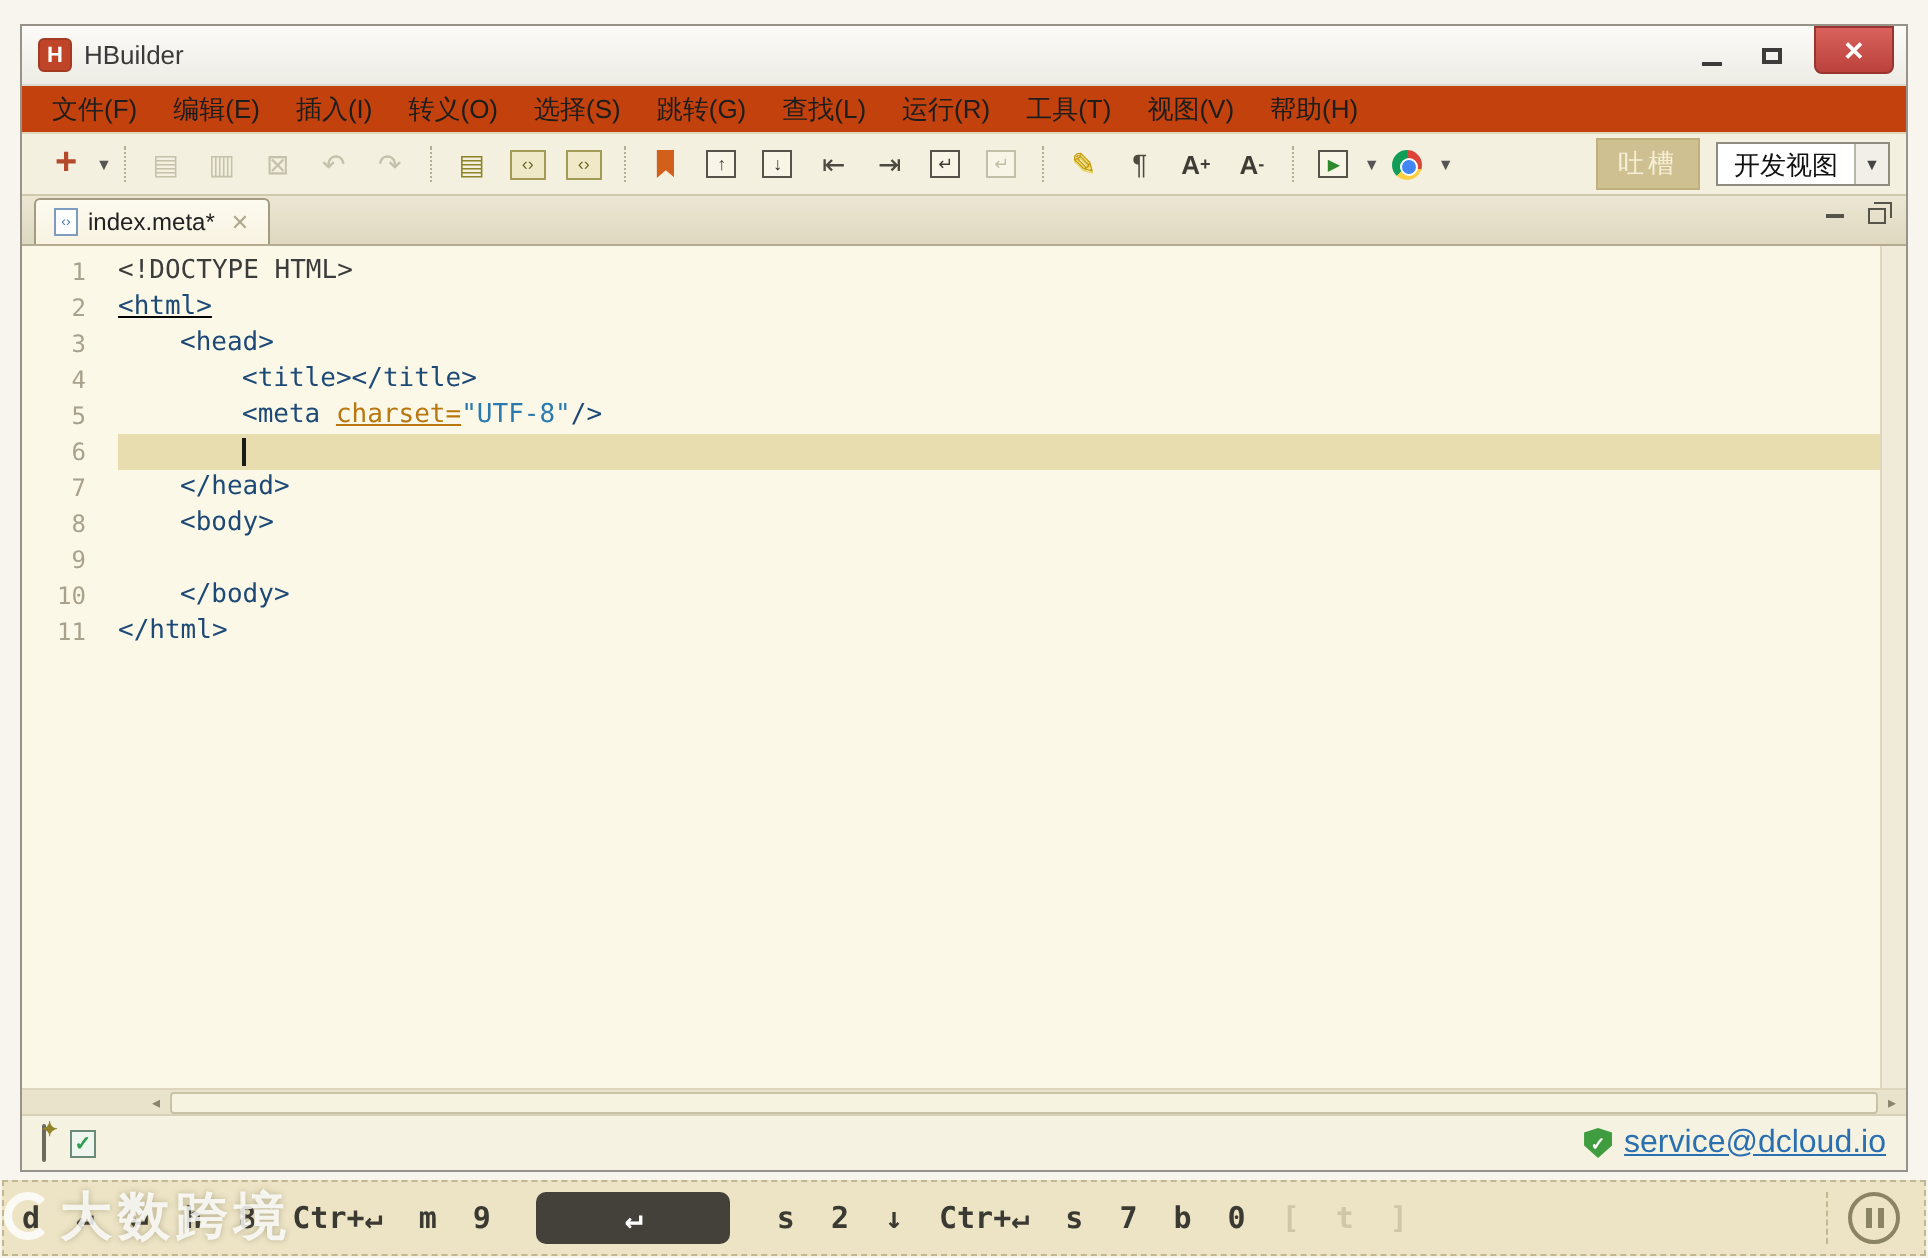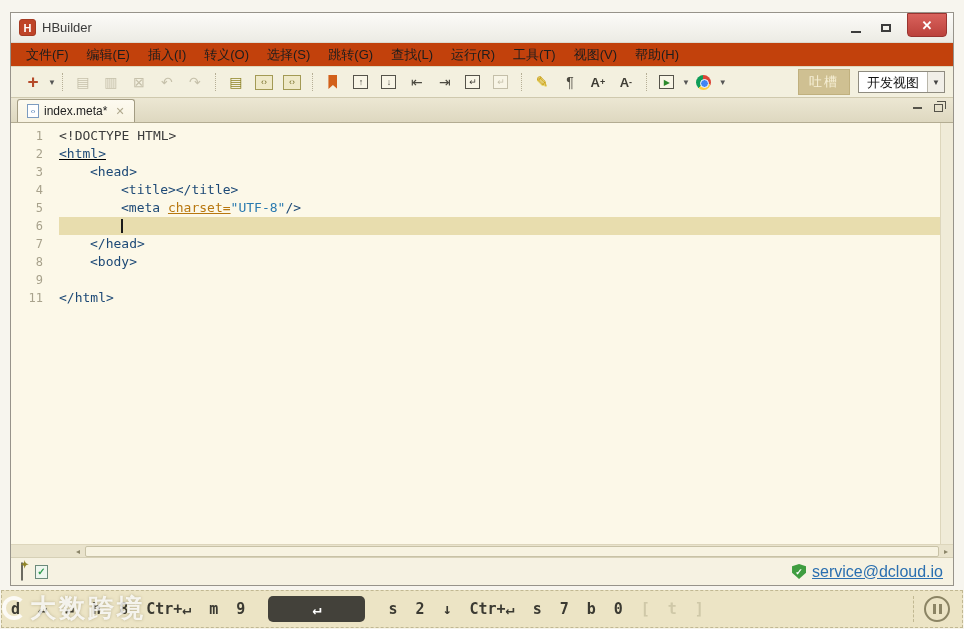--- a/index.html
+++ b/index.html
@@ -257,20 +257,24 @@
           </div>
           <div class="line">
             <span class="lnum">8</span>
             <span class="lcontent" style="padding-left: 31px;"><span class="tok-tag">&lt;body&gt;</span></span>
           </div>
           <div class="line">
             <span class="lnum">9</span>
             <span class="lcontent" style="padding-left: 0px;"></span>
           </div>
           <div class="line">
+            <span class="lnum">10</span>
+            <span class="lcontent" style="padding-left: 31px;"><span class="tok-tag">&lt;/body&gt;</span></span>
+          </div>
+          <div class="line">
             <span class="lnum">11</span>
             <span class="lcontent" style="padding-left: 0px;"><span class="tok-tag">&lt;/html&gt;</span></span>
           </div>
         </div>
       <div class="vscroll"></div>
     </div>
 
     <div class="hscroll">
       <span class="hs-arrow">◂</span>
       <div class="hs-thumb"></div>

